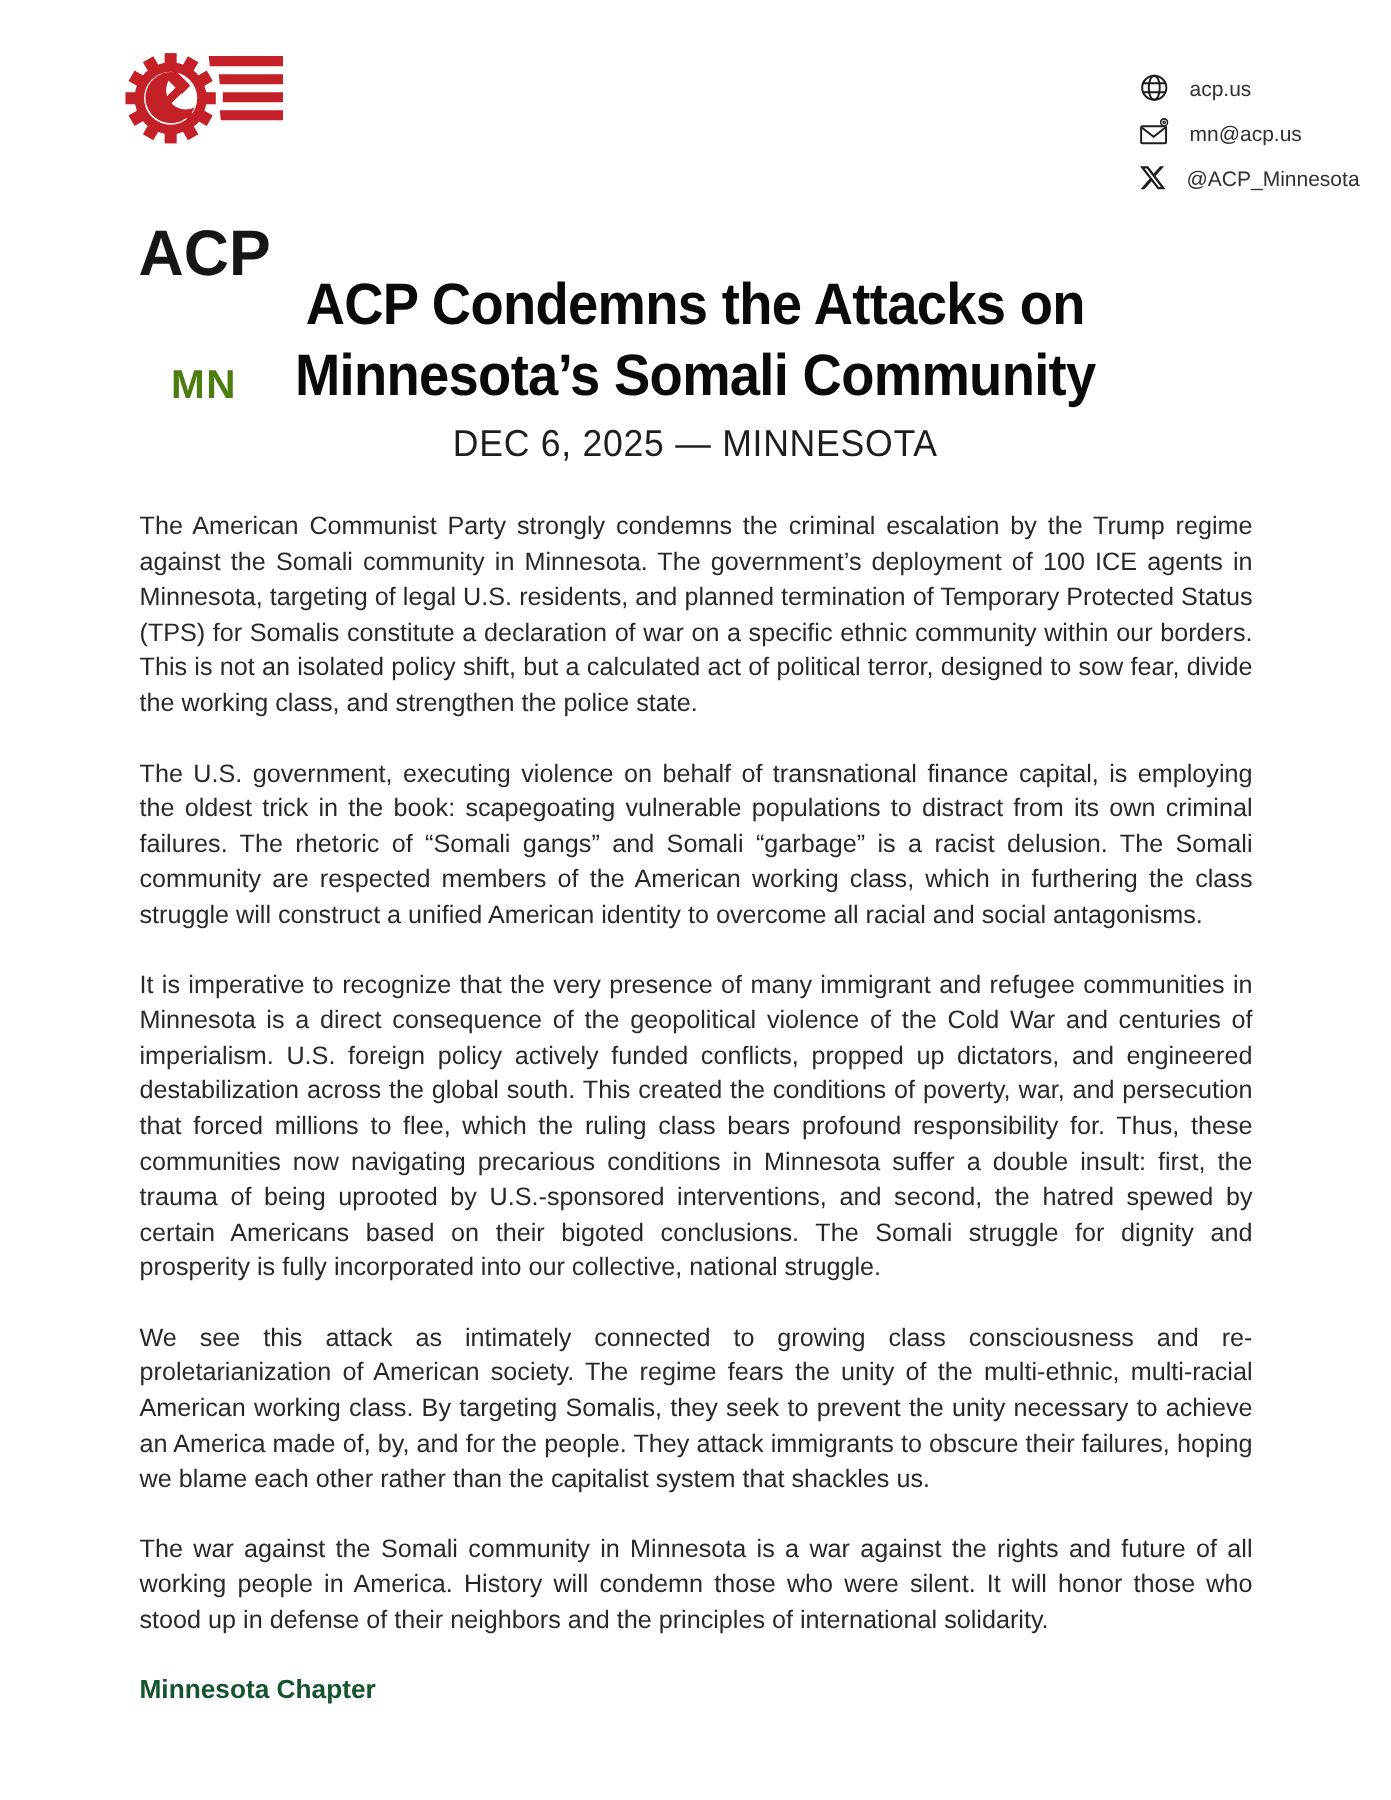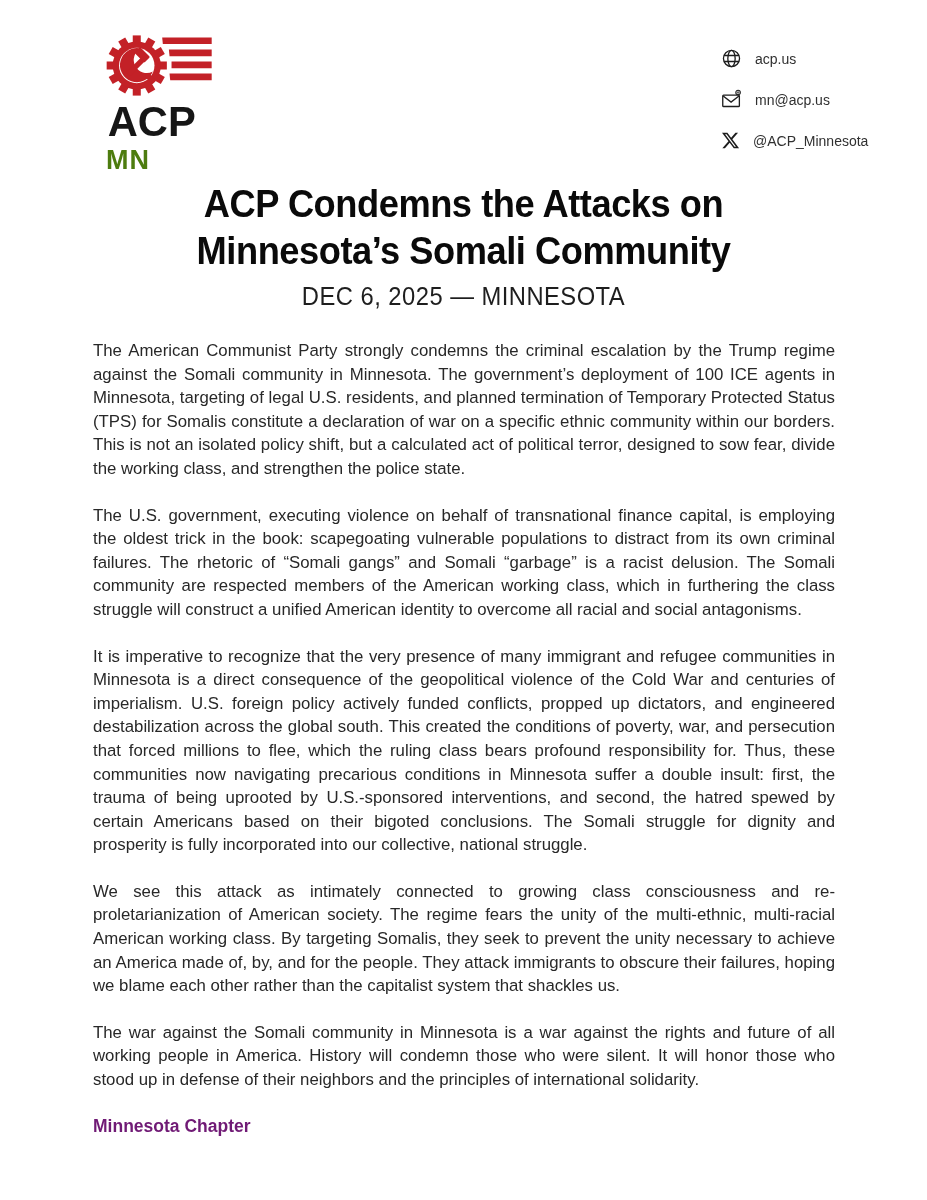--- a/index.html
+++ b/index.html
@@ -11,25 +11,27 @@
     background: #ffffff;
     font-family: "Liberation Sans", sans-serif;
     color: #262626;
     overflow: hidden;
     margin: 0 auto;
   }
 
   
   .logo {
     position: absolute;
-    left: 106px;
+    left: 80px;
     top: 32px;
     width: 112px;
     display: flex;
     flex-direction: column;
+    align-items: center;
+    gap: 48px;
   }
   .logo-emblem { display: block; }
   .logo-acp {
     font-weight: bold;
     font-size: 43px;
     line-height: 1.0;
     letter-spacing: 0px;
     color: #161616;
     margin-top: 1px;
     transform: scaleX(0.97);
@@ -39,25 +41,25 @@
     font-size: 27px;
     line-height: 1.0;
     letter-spacing: 1px;
     color: #4d7c0f;
     margin-top: 4px;
   }
 
   
   .contact {
     position: absolute;
-    left: 721px;
+    left: 759px;
     top: 48px;
     display: flex;
     flex-direction: column;
-    gap: 20px;
+    gap: 9px;
   }
   .contact-row {
     display: flex;
     align-items: center;
     gap: 13px;
     height: 21px;
   }
   .contact-row svg { flex: 0 0 auto; }
   .contact-label {
     font-size: 14px;
@@ -101,21 +103,21 @@
     width: 742px;
     font-size: 16.8px;
     line-height: 23.6px;
     text-align: justify;
     color: #282828;
   }
   .body-copy p { margin: 0 0 23px 0; }
   .sig-line {
     font-weight: bold;
     font-size: 17.5px;
-    color: #701a75;
+    color: #14532d;
     margin: 0 0 16px 0;
     text-align: left;
   }
 </style>
 </head>
 <body>
 
 <div class="page">
 
   <div class="logo">

